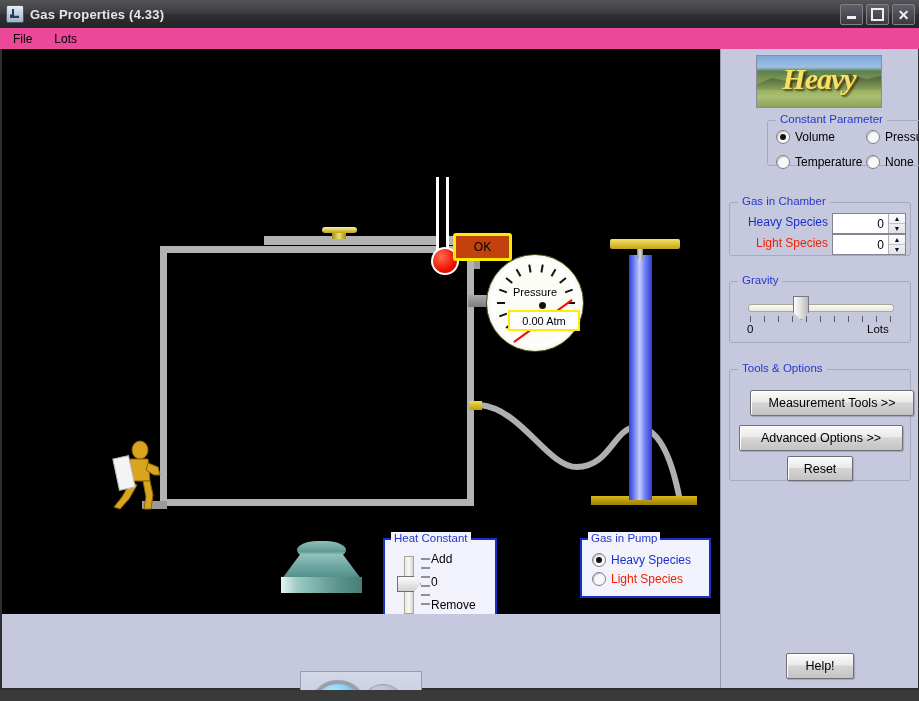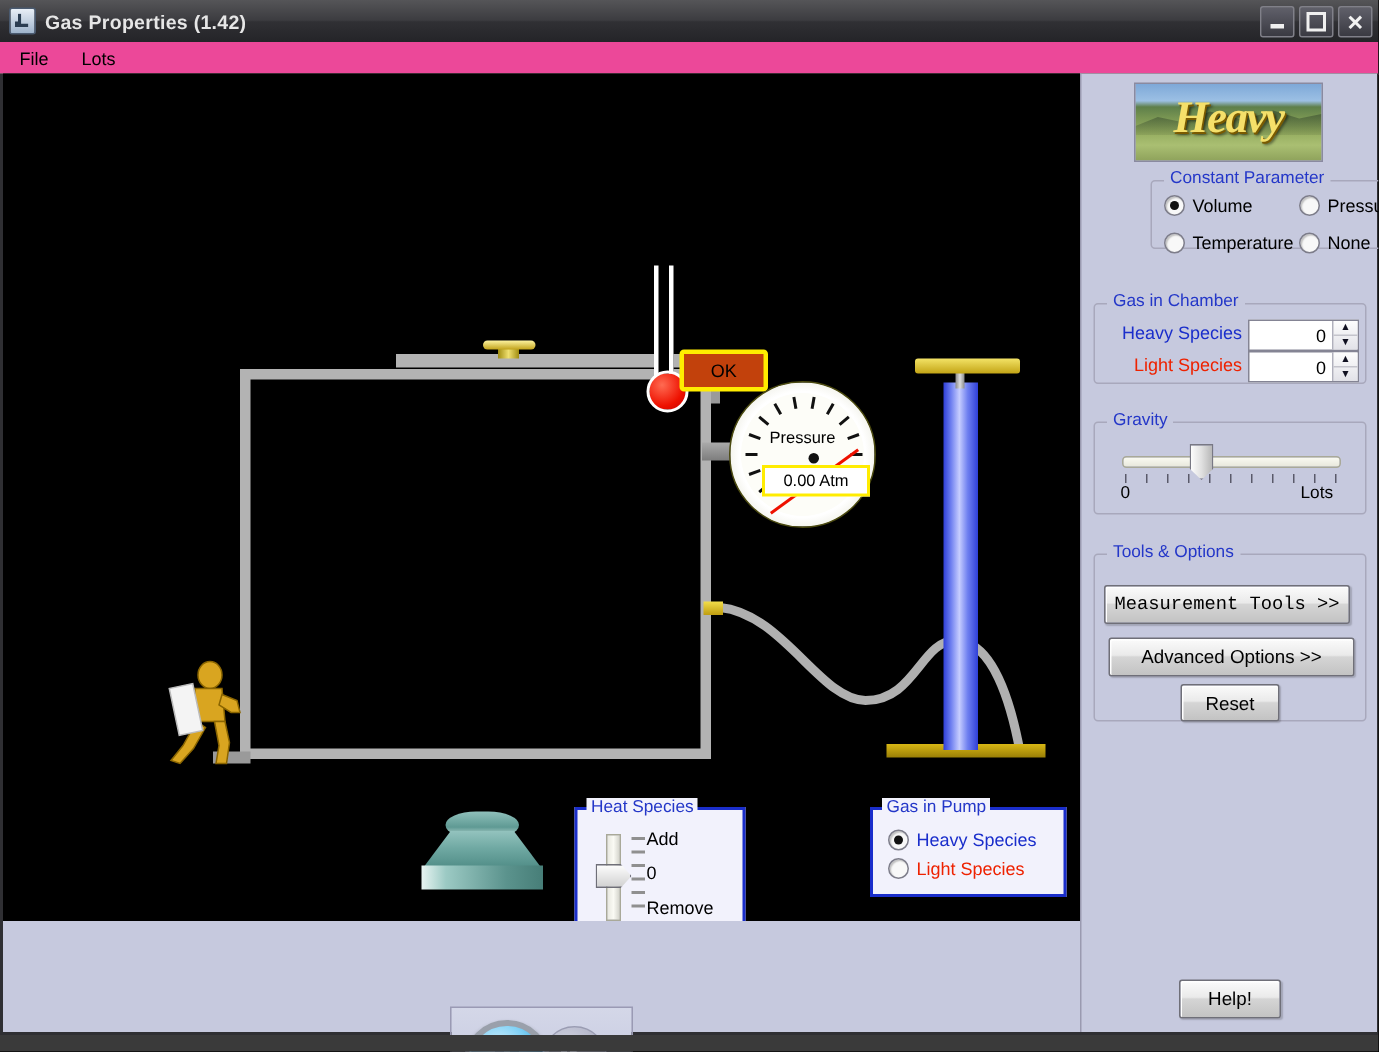--- a/index.html
+++ b/index.html
@@ -398,21 +398,21 @@
     clip-path: polygon(0% 0%, 100% 50%, 0% 100%);
   }
 </style>
 </head>
 <body>
 
 <div id="app">
 
   <div class="titlebar">
     <div class="title-icon"></div>
-    <div class="title-text">Gas Properties (1.42)</div>
+    <div class="title-text">Gas Properties (4.33)</div>
     <div class="win-btns">
       <div class="win-btn">
           <div class="gl-min"></div>
         </div>
       <div class="win-btn">
           <div class="gl-max"></div>
         </div>
       <div class="win-btn">
           <span class="gl-close">✕</span>
         </div>
@@ -489,21 +489,21 @@
       <div class="pump-rod"></div>
       <div class="pump-handle"></div>
 
       <div class="stove">
         <div class="stove-bowl"></div>
         <div class="stove-body"></div>
         <div class="stove-foot"></div>
       </div>
 
       <div class="heat-panel">
-        <div class="heat-title">Heat Species</div>
+        <div class="heat-title">Heat Constant</div>
         <div class="heat-track"></div>
         <div class="heat-thumb"></div>
         <div class="heat-tick" style="top:18px"></div>
         <div class="heat-tick" style="top:27px"></div>
         <div class="heat-tick" style="top:36px"></div>
         <div class="heat-tick" style="top:45px"></div>
         <div class="heat-tick" style="top:54px"></div>
         <div class="heat-tick" style="top:63px"></div>
         <div class="heat-lbl" style="top:12px">Add</div>
         <div class="heat-lbl" style="top:35px">0</div>
@@ -602,21 +602,21 @@
         <div class="tick" style="left:132px; top:34px"></div>
         <div class="tick" style="left:146px; top:34px"></div>
         <div class="tick" style="left:160px; top:34px"></div>
 
         <div class="tick-label" style="left:17px; top:41px">0</div>
         <div class="tick-label" style="left:137px; top:41px">Lots</div>
       </div>
 
       <div class="group" style="left:8px; top:320px; width:180px; height:110px;">
         <div class="group-title">Tools &amp; Options</div>
-        <div class="btn" style="left:6px; top:20px; width:162px; height:24px;font-family:Liberation Mono, monospace;">Measurement Tools &gt;&gt;</div>
+        <div class="btn" style="left:20px; top:20px; width:162px; height:24px;">Measurement Tools &gt;&gt;</div>
         <div class="btn" style="left:9px; top:55px; width:162px; height:24px;">Advanced Options &gt;&gt;</div>
       </div>
 
       <div class="btn" style="left:66px; top:407px; width:64px; height:23px;">Reset</div>
 
       <div class="btn" style="left:65px; top:604px; width:66px; height:24px;">Help!</div>
     </div>
   </div>
 
   <div class="statusline"></div>

